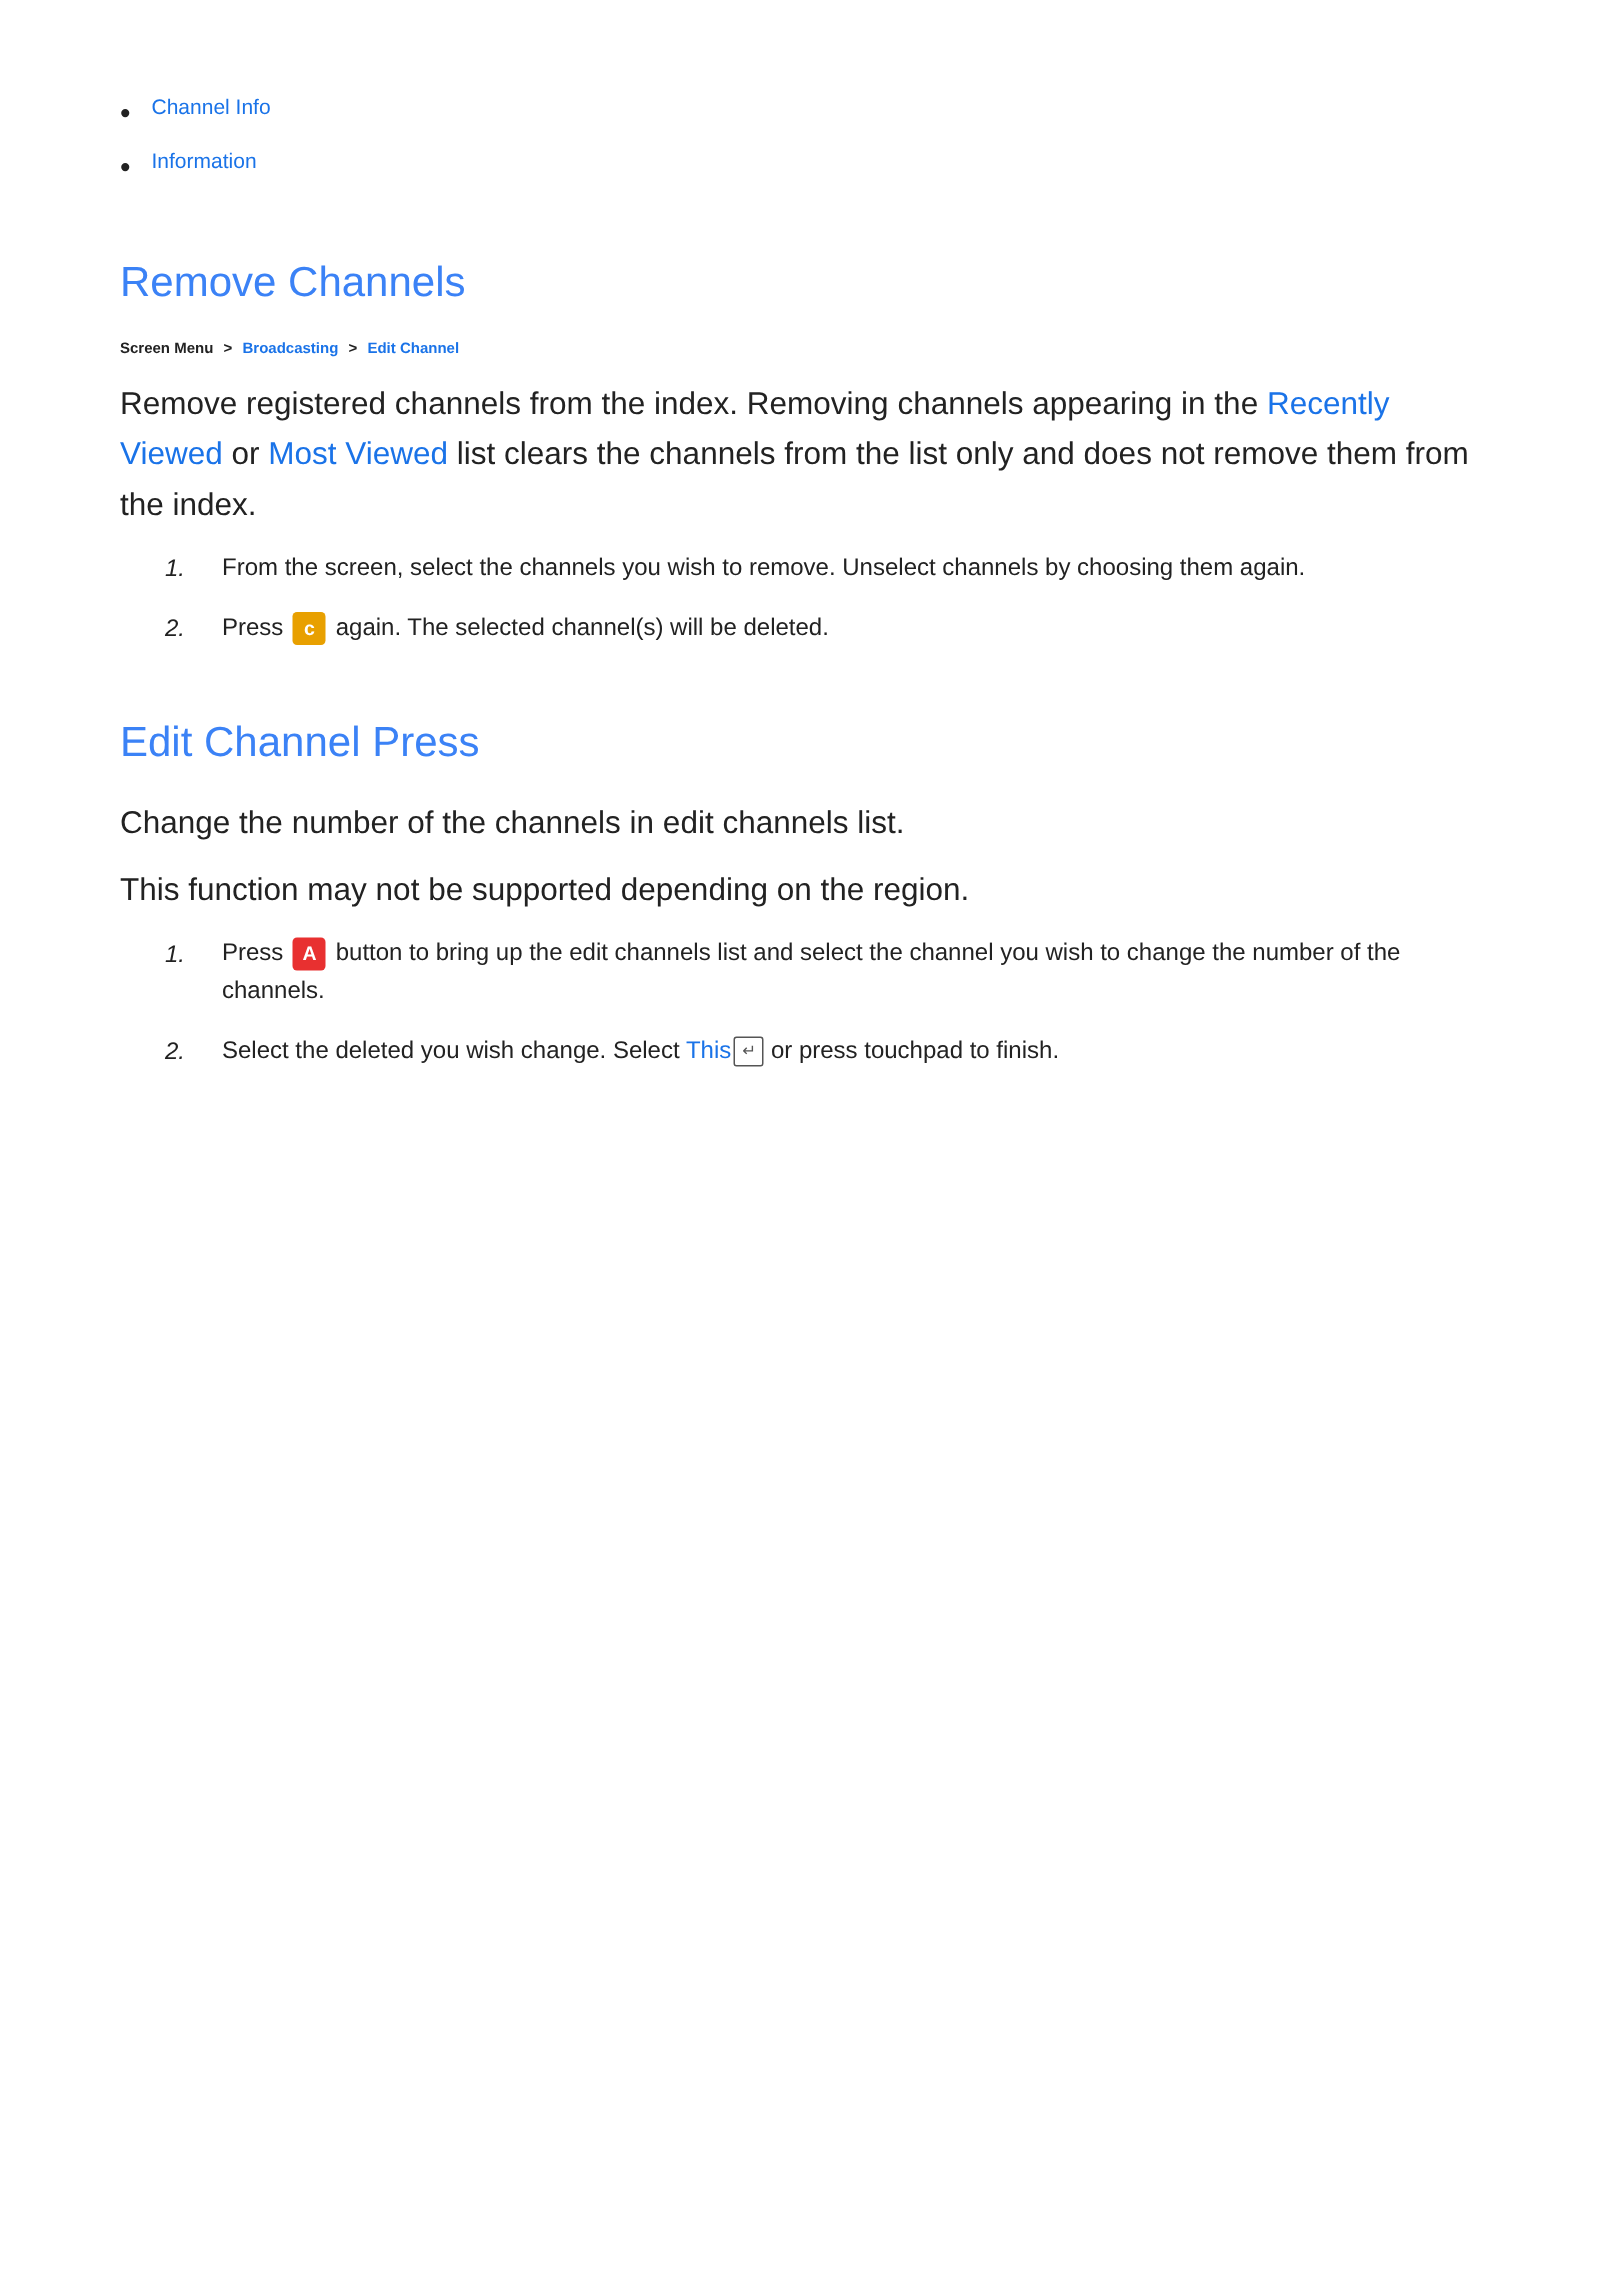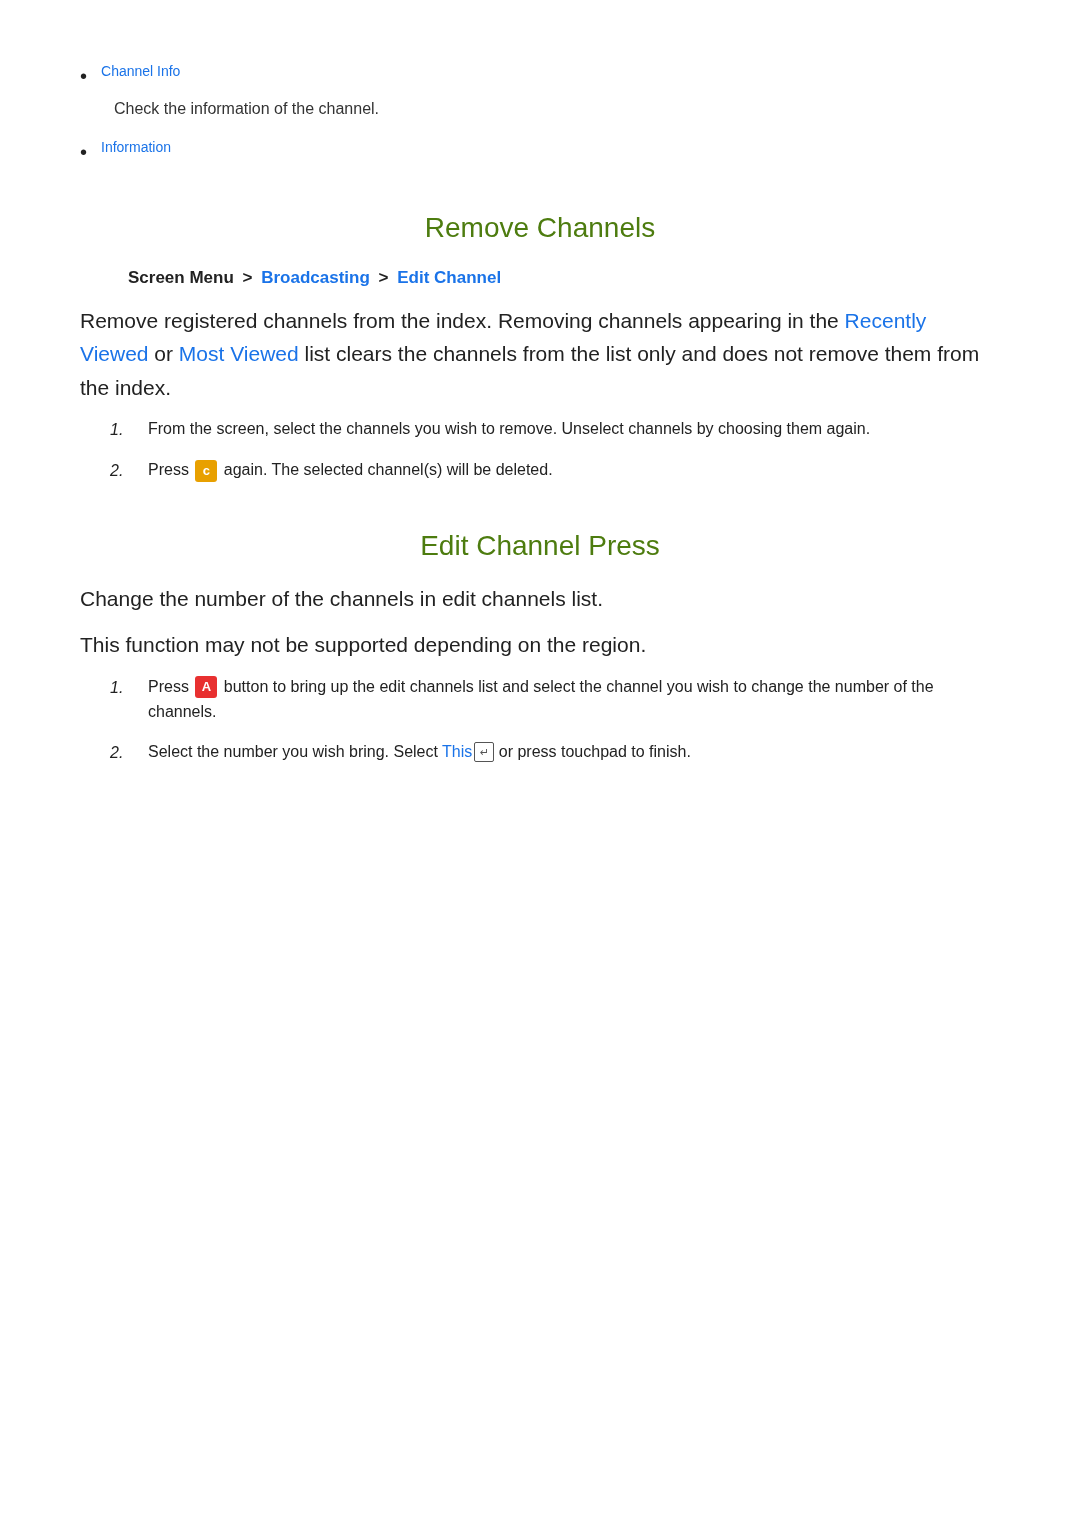--- a/index.html
+++ b/index.html
@@ -45,34 +45,32 @@
 
     .bullet-desc {
       margin-left: 34px;
       margin-top: 2px;
       margin-bottom: 14px;
       color: #333;
       font-size: 16px;
     }
 
     .section-heading {
-      color: #4d7c0f;
+      color: #3b82f6;
       font-size: 28px;
       font-weight: normal;
       margin-top: 40px;
       margin-bottom: 14px;
-      text-align: center;
     }
 
     .breadcrumb {
-      font-size: 17px;
+      font-size: 10px;
       font-weight: bold;
       margin-bottom: 12px;
       color: #222;
-      margin-left: 48px;
     }
 
     .breadcrumb-link {
       color: #1a73e8;
       text-decoration: none;
     }
 
     .breadcrumb-sep {
       margin: 0 4px;
       color: #222;
@@ -160,21 +158,20 @@
     }
   </style>
 </head>
 <body>
 
 <div class="bullet-section">
   <div class="bullet-item">
     <span class="bullet-dot">•</span>
     <a class="bullet-link">Channel Info</a>
   </div>
-  <div class="bullet-desc">Check the information of the channel.</div>
 
   <div class="bullet-item">
     <span class="bullet-dot">•</span>
     <a class="bullet-link">Information</a>
   </div>
 </div>
 
 <h2 class="section-heading">Remove Channels</h2>
 
 <div class="breadcrumb">
@@ -210,16 +207,16 @@
 <div class="ordered-list">
   <div class="ordered-item">
     <span class="ordered-num">1.</span>
     <span class="ordered-text">
       <span>Press </span><span class="btn-icon btn-a">A</span><span> button to bring up the edit channels list and select the channel you wish to change the number of the channels.</span>
     </span>
   </div>
   <div class="ordered-item">
     <span class="ordered-num">2.</span>
     <span class="ordered-text">
-      <span>Select the number you wish bring. Select </span><a class="done-btn">This</a><span class="done-icon">↵</span><span> or press touchpad to finish.</span>
+      <span>Select the deleted you wish change. Select </span><a class="done-btn">This</a><span class="done-icon">↵</span><span> or press touchpad to finish.</span>
     </span>
   </div>
 </div>
 
 </body></html>

